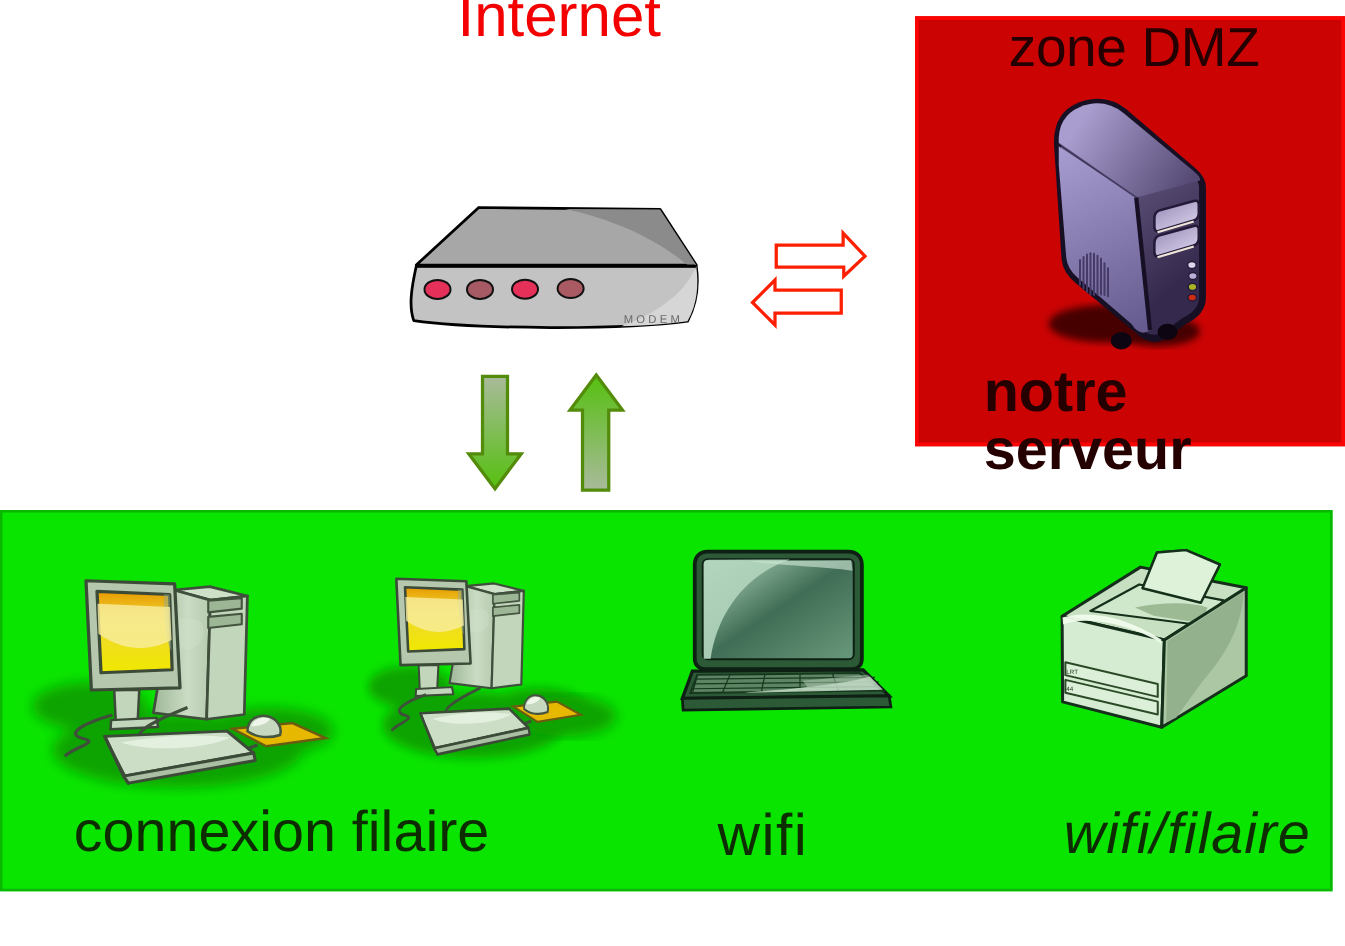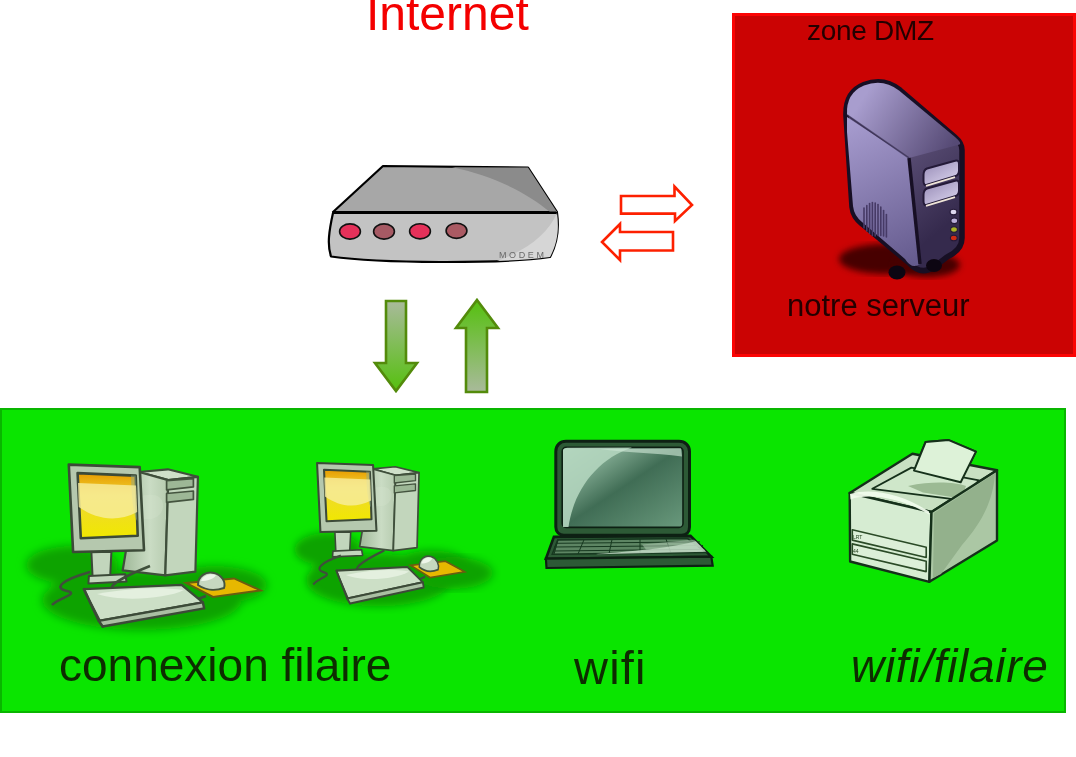--- a/index.html
+++ b/index.html
@@ -9,22 +9,22 @@
   #greenbox{left:0;top:408px;width:1062px;height:301px;background:#0ae500;border:2px solid #09b600;}
   #redbox{left:732px;top:13px;width:338px;height:338px;background:#cb0303;border:3px solid #fb0404;}
   .lbl{color:#0d2d00;font-size:46px;white-space:nowrap;}
 </style>
 </head>
 <body>
 <div id="stage">
   <div class="abs" id="greenbox"></div>
   <div class="abs" id="redbox"></div>
   <div class="abs" style="left:366px;top:-10px;color:#f40000;font-size:48px;line-height:1;">Internet</div>
-  <div class="abs" style="left:807px;top:17px;color:#240000;font-size:28px;line-height:1;letter-spacing:-0.3px;">zone DMZ</div>
-  <div class="abs" style="left:787px;top:290px;color:#240000;font-size:31px;line-height:1;">notre serveur</div>
+  <div class="abs" style="left:807px;top:17px;color:#240000;font-size:44px;line-height:1;letter-spacing:-0.3px;">zone DMZ</div>
+  <div class="abs" style="left:787px;top:290px;color:#240000;font-size:46px;line-height:1;font-weight:bold;">notre serveur</div>
   <div class="abs lbl" style="left:59px;top:638px;">connexion filaire</div>
   <div class="abs lbl" style="left:574px;top:640px;font-size:47px;letter-spacing:1.2px;">wifi</div>
   <div class="abs lbl" style="left:851px;top:639px;letter-spacing:0.7px;font-style:italic;">wifi/filaire</div>
 
   <svg class="abs" style="left:0;top:0;" width="1076" height="757" viewBox="0 0 1076 757">
   <defs>
     <linearGradient id="gdn" x1="0" y1="0" x2="0" y2="1">
       <stop offset="0" stop-color="#a9ba9b"></stop>
           <stop offset="1" stop-color="#55c00e"></stop>
     </linearGradient>

